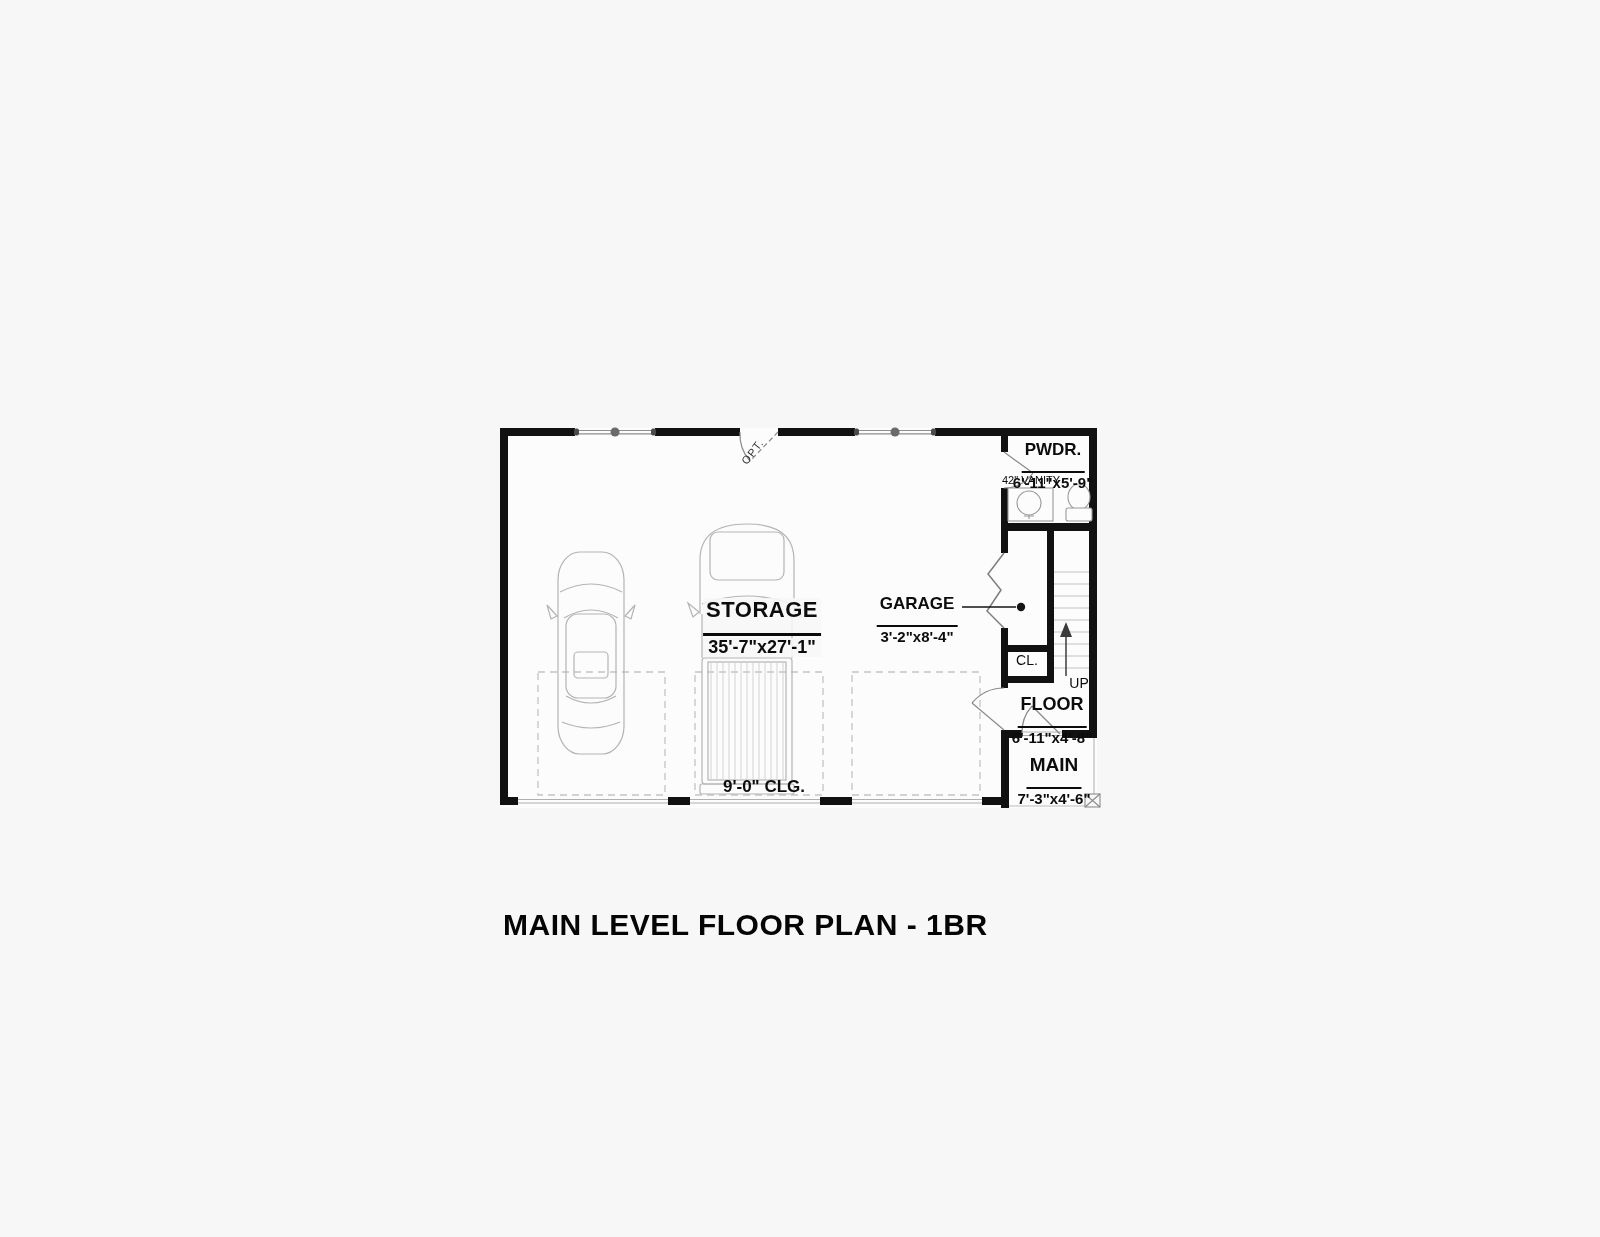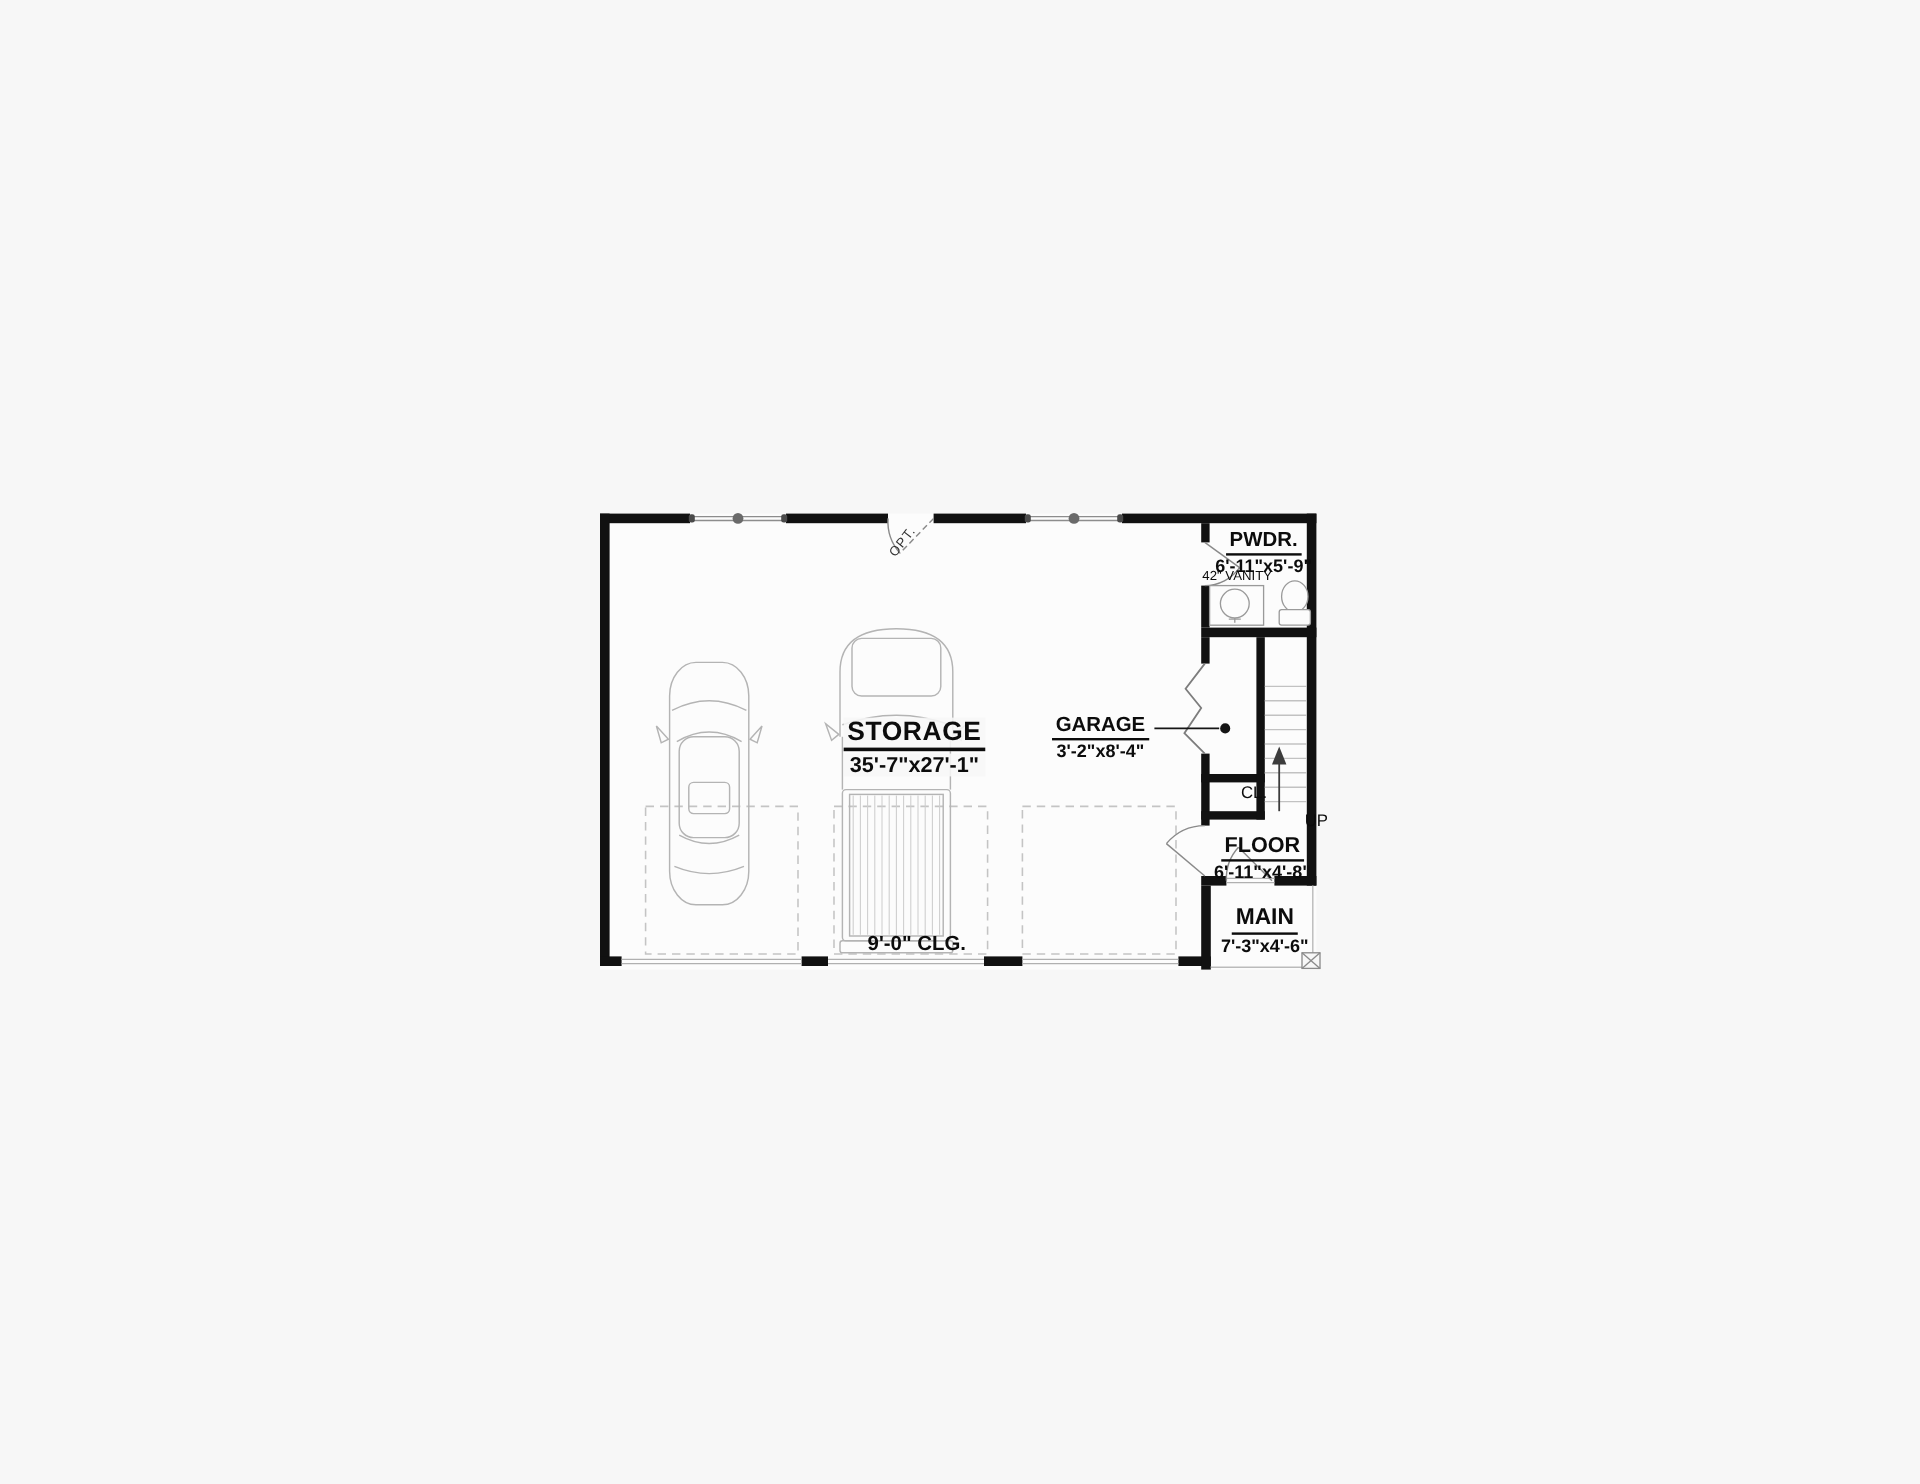--- a/index.html
+++ b/index.html
@@ -17,29 +17,29 @@
     transform:translateX(-50%);
     text-align:center;
     color:#0c0c0c;
     line-height:1.05;
     white-space:nowrap;
   }
   .room-name{
     font-weight:bold;
     display:inline-block;
     border-bottom:2px solid #0c0c0c;
-    padding:0 3px 2px 3px;
+    padding:0 3px 12px 3px;
   }
   .dims{font-weight:bold;margin-top:2px;}
   .halo{background:rgba(247,247,247,0.88);}
   .note{font-weight:bold;}
   .small-note{font-weight:normal;}
   .f17{font-size:17px;}
   .f15{font-size:15px;}
-  .f14{font-size:14px;margin-left:18px;}
+  .f14{font-size:14px;}
   .f11{font-size:11px;}
   .f18{font-size:18px;}
   .f19{font-size:19px;}
   .f22{font-size:22px;letter-spacing:.5px;}
   .garage-underline{border-bottom-width:3px;}
   .opt-label{
     transform:translate(-50%,-50%) rotate(-52deg);
     font-size:11px;letter-spacing:1px;color:#333;
   }
   .plan-title{
@@ -239,14 +239,15 @@
     <div class="dims f15">6'-11"x4'-8"</div>
   </div>
 
   <div class="lbl" style="left:1054px;top:755px;">
     <span class="room-name f19">MAIN</span>
     <div class="dims f15">7'-3"x4'-6"</div>
   </div>
 
   <div class="lbl opt-label" style="left:753px;top:452px;">OPT.</div>
 
+  <div class="plan-title">MAIN LEVEL FLOOR PLAN - 1BR</div>
 
 </div>
 
 </body></html>

